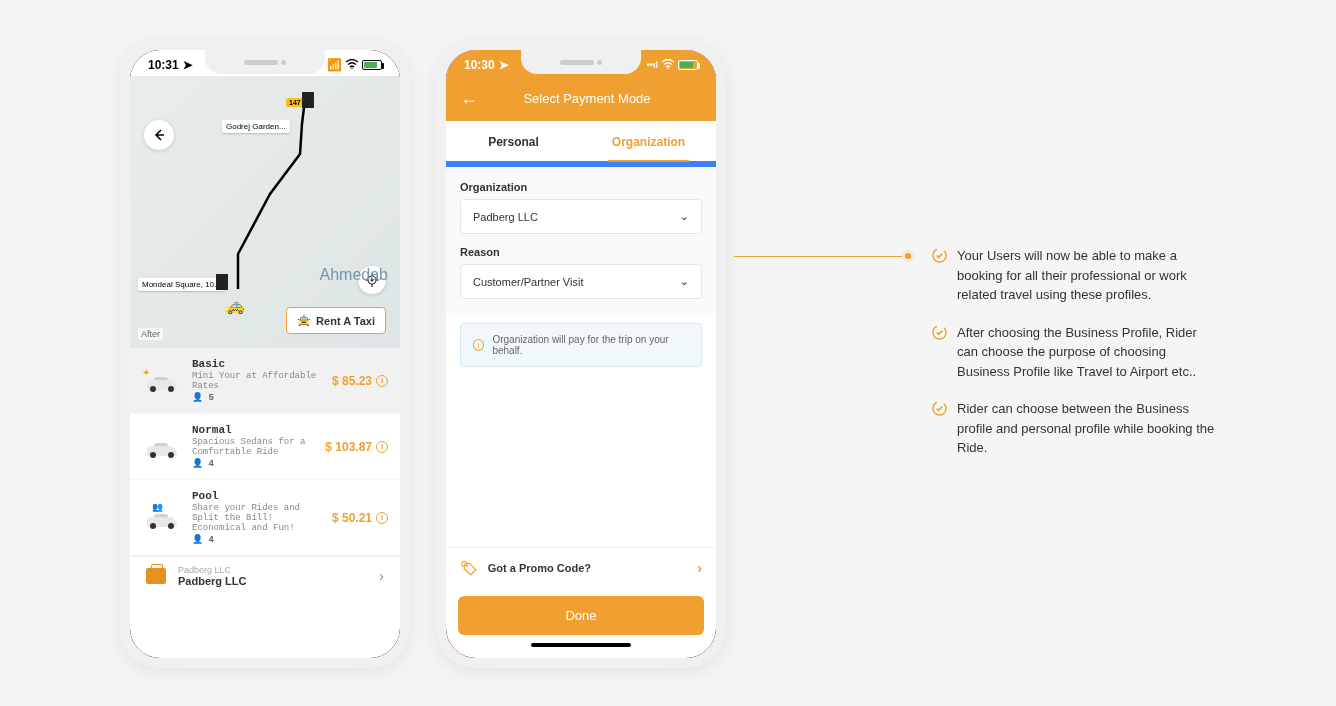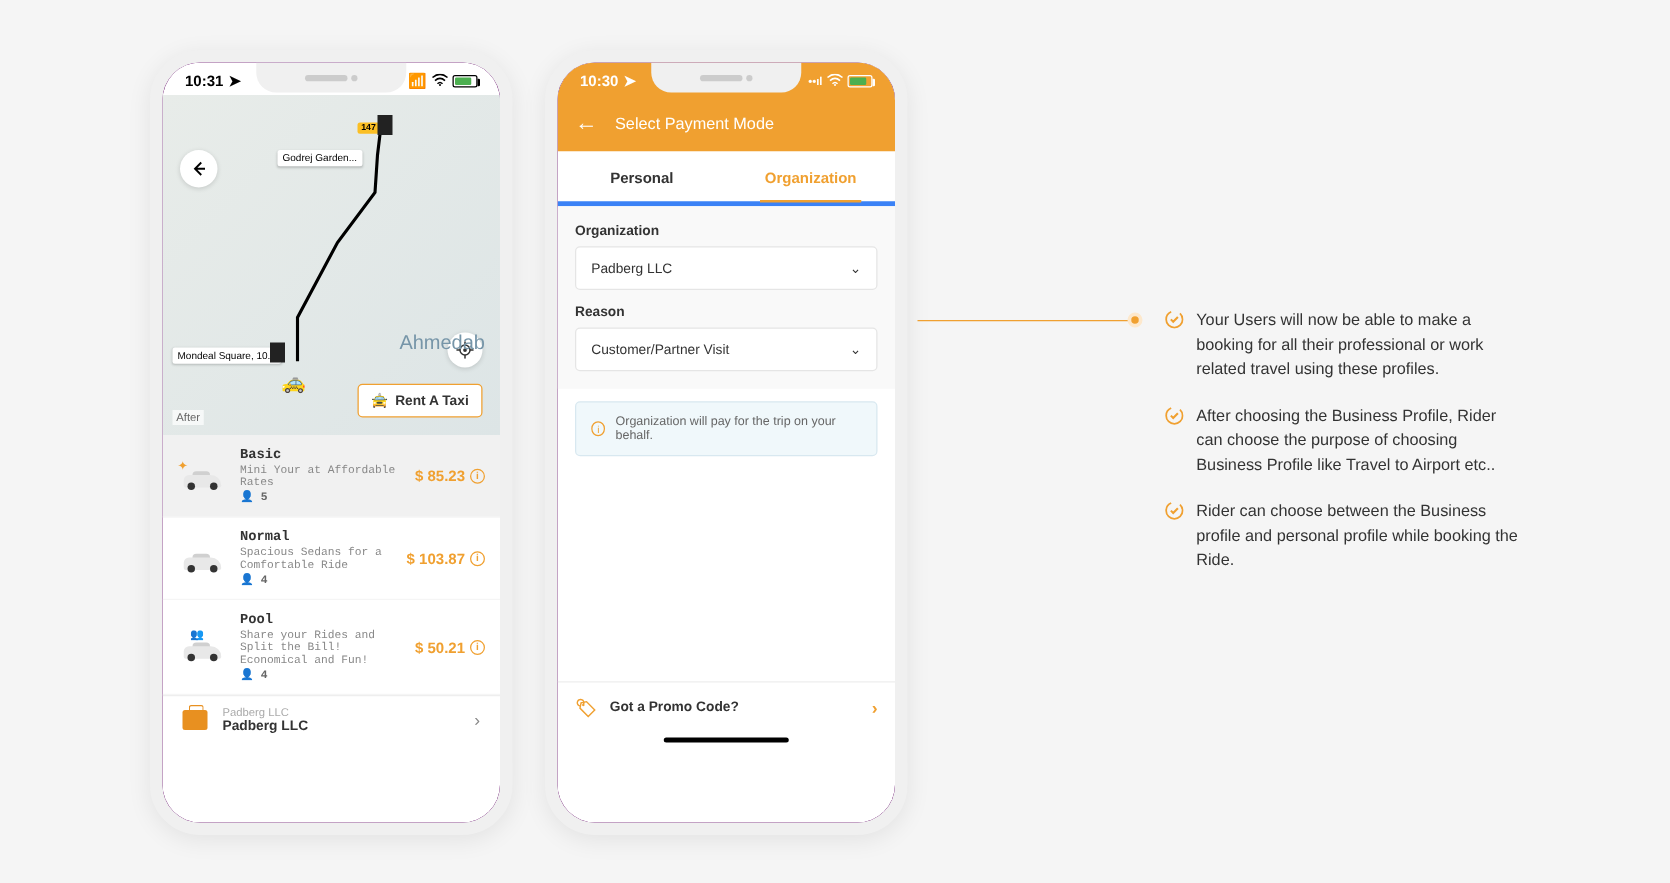--- a/index.html
+++ b/index.html
@@ -52,23 +52,23 @@
 .org-sub { font-size: 9px; color: #aaa; }
 .org-main { font-size: 11px; font-weight: 700; color: #333; }
 .chevron-right { font-size: 14px; color: #888; }
 
 .request-btn { margin: 8px 12px; background: #f0a030; color: #fff; text-align: center; padding: 12px; border-radius: 6px; font-size: 13px; font-weight: 500; }
 .home-indicator { width: 100px; height: 4px; background: #000; border-radius: 2px; margin: 4px auto 6px; }
 
 
 .payment-header { background: #f0a030; color: #fff; padding: 12px 14px; display: flex; align-items: center; gap: 14px; }
 .back-arrow { font-size: 18px; }
-.payment-title { flex: 1; text-align: left; font-size: 13px; font-weight: 500; margin-right: 20px; }
-
-.tabs { display: flex; border-bottom: 4px solid #3b82f6; }
+.payment-title { flex: 1; text-align: center; font-size: 13px; font-weight: 500; margin-right: 20px; }
+
+.tabs { display: flex; border-bottom: 6px solid #3b82f6; }
 .tab { flex: 1; text-align: center; padding: 14px 0 12px; font-size: 12px; font-weight: 600; color: #333; position: relative; }
 .tab.active { color: #f0a030; }
 .tab.active::after { content: ''; position: absolute; bottom: -1px; left: 20%; right: 20%; height: 2px; background: #f0a030; }
 
 .form-section { background: #f9f9f9; padding: 14px; }
 .form-label { font-size: 11px; font-weight: 600; color: #333; margin-bottom: 6px; }
 .form-select { background: #fff; border: 1px solid #e5e5e5; border-radius: 4px; padding: 10px 12px; font-size: 11px; color: #333; display: flex; justify-content: space-between; align-items: center; margin-bottom: 12px; }
 .chevron-down { font-size: 11px; }
 
 .info-box { margin: 10px 14px; background: #f0f8fb; border: 1px solid #d8e8f0; border-radius: 4px; padding: 10px 12px; font-size: 10px; color: #666; display: flex; align-items: center; gap: 8px; }
@@ -269,20 +269,21 @@
         <span class="info-circle" style="border-color:#f0a030;">i</span>
         <span>Organization will pay for the trip on your behalf.</span>
       </div>
 
       <div class="promo-row">
         <span class="promo-icon">🏷</span>
         <span>Got a Promo Code?</span>
         <span class="promo-chevron">›</span>
       </div>
 
+      <div class="done-btn"><span>Done</span></div>
       <div class="home-indicator"></div>
     </div>
   </div>
 
   <div class="annotations">
     <div class="connector-line"></div>
     <div class="connector-dot"></div>
     <div style="margin-left:130px;">
       <div class="bullet-item">
         <span class="check-icon"><svg viewBox="0 0 16 16">

